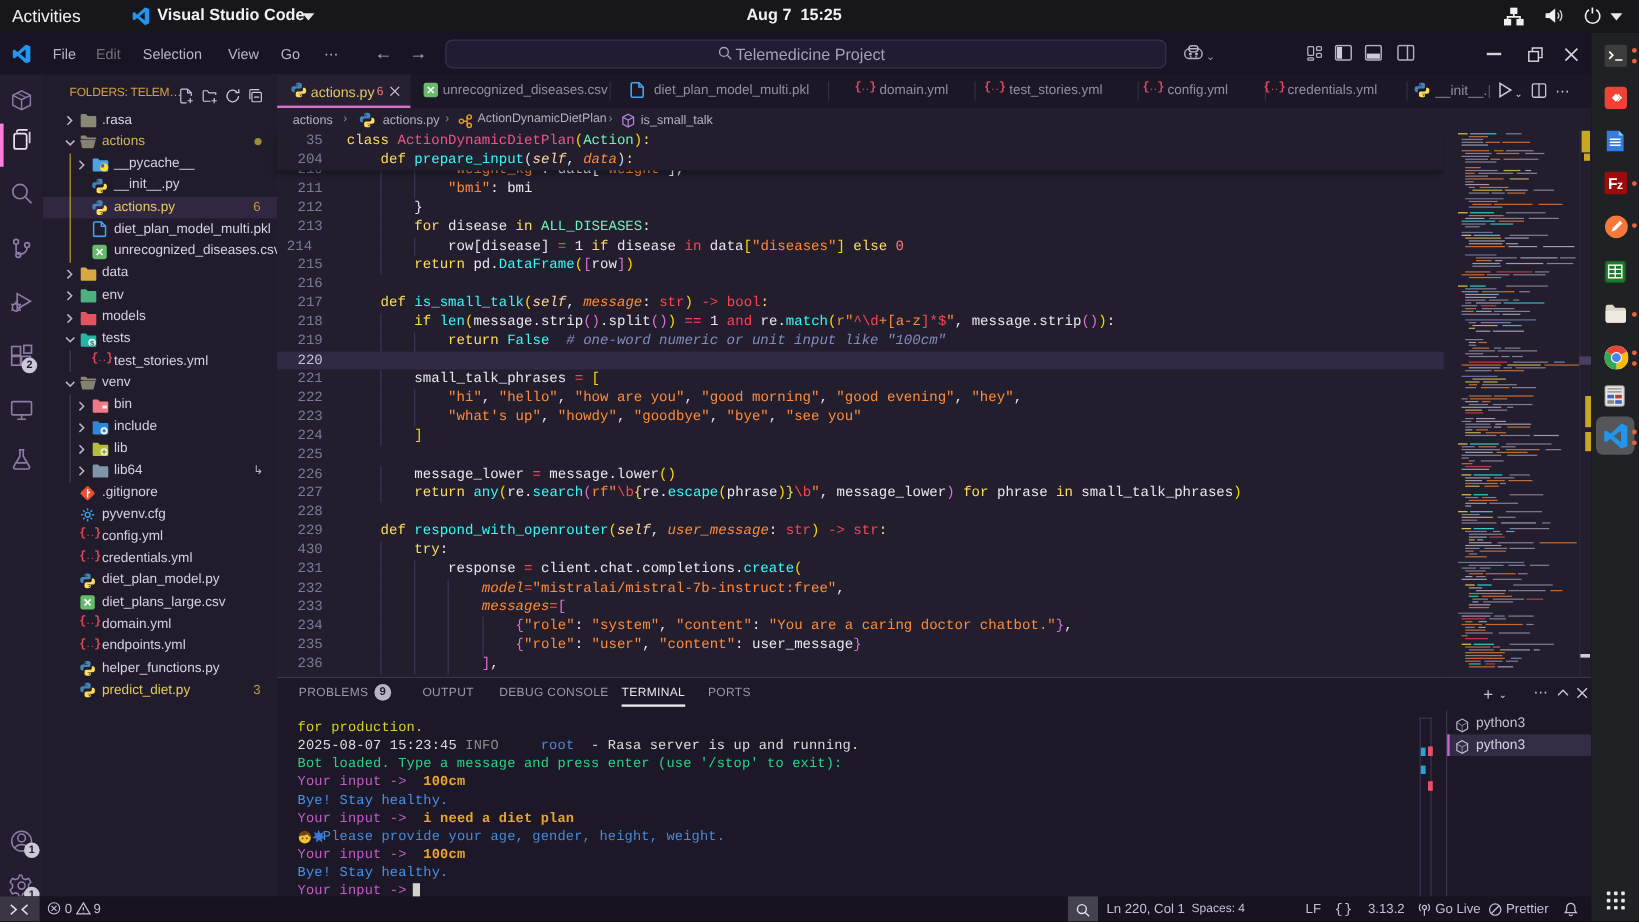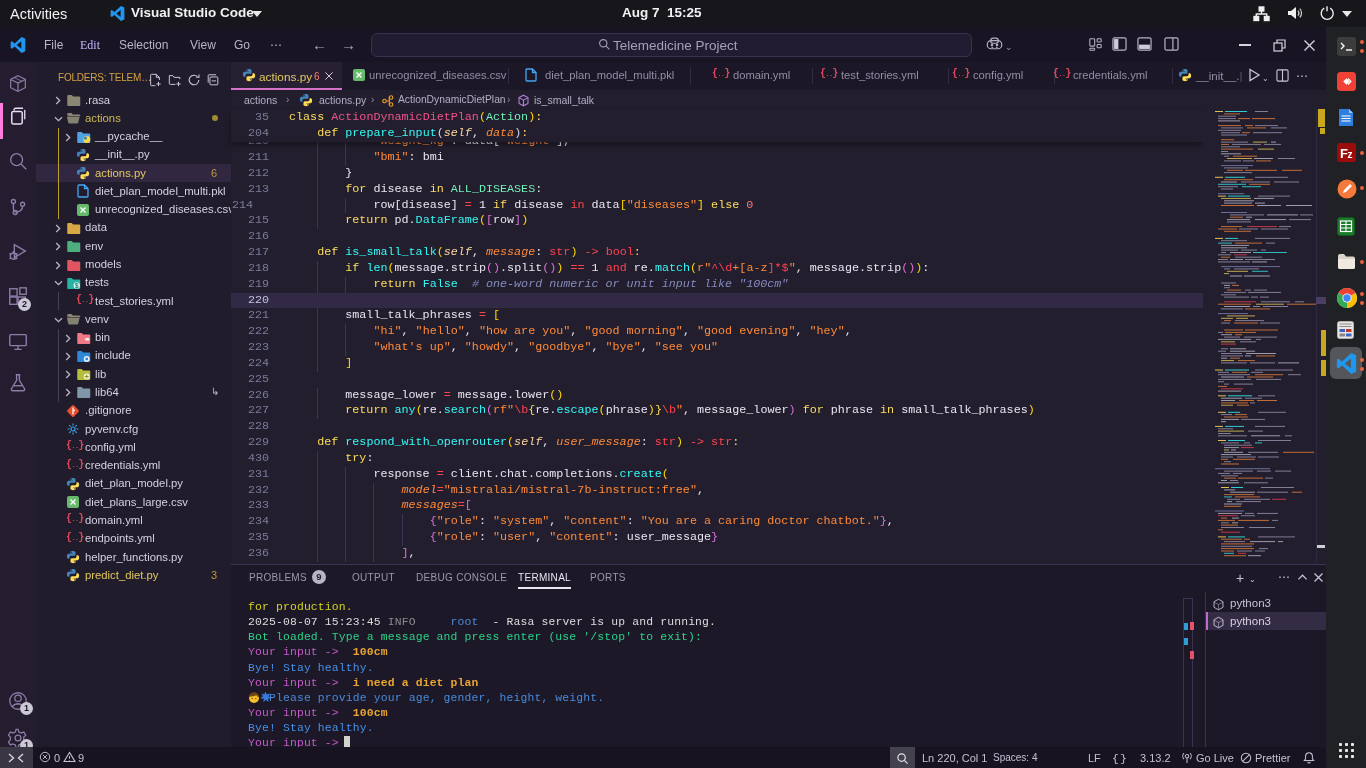--- a/index.html
+++ b/index.html
@@ -42,21 +42,21 @@
   </div>
 <div class="abs" style="left:1342px;top:11px;width:0;height:0;border-left:5px solid transparent;border-right:5px solid transparent;border-top:6px solid #e8e8e8;"></div>
 <div class="abs" style="left:0;top:27px;width:1326px;height:741px;background:#221e2e;"></div>
 <div class="abs" style="left:0;top:27px;width:1326px;height:35px;background:#191424;"></div>
 <div class="abs" style="left:10px;top:37px;">
     <svg width="16" height="16" viewBox="0 0 24 24">
       <path fill="#2196ee" d="M17.5 0L7 9.6 3 6.5 1 7.5v9L3 17.5l4-3.1L17.5 24l5.5-2.5v-19L17.5 0zM17 17.5l-7-5.5 7-5.5v11z"></path>
     </svg>
   </div>
 <div class="abs" style="left:44px;top:38px;color:#bab4c8;font-size:12px;">File</div>
-<div class="abs" style="left:80px;top:38px;color:#c4b5fd;font-size:12px;font-family:Liberation Serif, serif;">Edit</div>
+<div class="abs" style="left:80px;top:38px;color:#737373;font-size:12px;">Edit</div>
 <div class="abs" style="left:119px;top:38px;color:#bab4c8;font-size:12px;">Selection</div>
 <div class="abs" style="left:190px;top:38px;color:#bab4c8;font-size:12px;">View</div>
 <div class="abs" style="left:234px;top:38px;color:#bab4c8;font-size:12px;">Go</div>
 <div class="abs" style="left:270px;top:38px;color:#bab4c8;font-size:12px;">⋯</div>
 <div class="abs" style="left:312px;top:36px;color:#b2acc2;font-size:15px;">←</div>
 <div class="abs" style="left:341px;top:36px;color:#b2acc2;font-size:15px;">→</div>
 <div class="abs" style="left:371px;top:33px;width:601px;height:24px;background:#221c33;border:1px solid #393250;border-radius:6px;"></div>
 <div class="abs" style="left:598px;top:38px;">
     <svg width="13" height="13" viewBox="0 0 16 16" fill="none" stroke="#a79fba" stroke-width="1.4">
       <circle cx="6.5" cy="6.5" r="4.5"></circle>
@@ -549,21 +549,21 @@
 <div class="codeline" style="left:243px;top:150.0px;width:26px;text-align:right;color:#7d7a99;">211</div>
 <div class="codeline" style="left:289.0px;top:150.0px;"><span style="color:#e9e6f2;">&nbsp;&nbsp;&nbsp;&nbsp;&nbsp;&nbsp;&nbsp;&nbsp;&nbsp;&nbsp;&nbsp;&nbsp;</span><span style="color:#ff8b39;">"bmi"</span><span style="color:#e9e6f2;">:&nbsp;</span><span style="color:#e9e6f2;">bmi</span></div>
 <div class="abs" style="left:317.128px;top:165.84px;width:1px;height:15.84px;background:#3b3553;"></div>
 <div class="codeline" style="left:243px;top:165.84px;width:26px;text-align:right;color:#7d7a99;">212</div>
 <div class="codeline" style="left:289.0px;top:165.84px;"><span style="color:#e9e6f2;">&nbsp;&nbsp;&nbsp;&nbsp;&nbsp;&nbsp;&nbsp;&nbsp;}</span></div>
 <div class="abs" style="left:317.128px;top:181.68px;width:1px;height:15.84px;background:#3b3553;"></div>
 <div class="codeline" style="left:243px;top:181.68px;width:26px;text-align:right;color:#7d7a99;">213</div>
 <div class="codeline" style="left:289.0px;top:181.68px;"><span style="color:#e9e6f2;">&nbsp;&nbsp;&nbsp;&nbsp;&nbsp;&nbsp;&nbsp;&nbsp;</span><span style="color:#fede5d;">for</span><span style="color:#e9e6f2;">&nbsp;disease&nbsp;</span><span style="color:#fede5d;">in</span><span style="color:#e9e6f2;">&nbsp;</span><span style="color:#72f1b8;">ALL_DISEASES</span><span style="color:#e9e6f2;">:</span></div>
 <div class="abs" style="left:317.128px;top:197.51999999999998px;width:1px;height:15.84px;background:#3b3553;"></div>
 <div class="abs" style="left:345.256px;top:197.51999999999998px;width:1px;height:15.84px;background:#3b3553;"></div>
-<div class="codeline" style="left:227px;top:197.51999999999998px;width:26px;text-align:right;color:#7d7a99;">214</div>
+<div class="codeline" style="left:239px;top:197.51999999999998px;width:26px;text-align:left;color:#7d7a99;">214</div>
 <div class="codeline" style="left:289.0px;top:197.51999999999998px;"><span style="color:#e9e6f2;">&nbsp;&nbsp;&nbsp;&nbsp;&nbsp;&nbsp;&nbsp;&nbsp;&nbsp;&nbsp;&nbsp;&nbsp;row</span><span style="color:#e9e6f2;">[</span><span style="color:#e9e6f2;">disease</span><span style="color:#e9e6f2;">]&nbsp;</span><span style="color:#fe4450;">=</span><span style="color:#e9e6f2;">&nbsp;1&nbsp;</span><span style="color:#fede5d;">if</span><span style="color:#e9e6f2;">&nbsp;disease&nbsp;</span><span style="color:#fe4450;">in</span><span style="color:#e9e6f2;">&nbsp;data</span><span style="color:#ffd700;">[</span><span style="color:#ff8b39;">"diseases"</span><span style="color:#ffd700;">]</span><span style="color:#e9e6f2;">&nbsp;</span><span style="color:#fede5d;">else</span><span style="color:#e9e6f2;">&nbsp;</span><span style="color:#f97e72;">0</span></div>
 <div class="abs" style="left:317.128px;top:213.36px;width:1px;height:15.84px;background:#3b3553;"></div>
 <div class="codeline" style="left:243px;top:213.36px;width:26px;text-align:right;color:#7d7a99;">215</div>
 <div class="codeline" style="left:289.0px;top:213.36px;"><span style="color:#e9e6f2;">&nbsp;&nbsp;&nbsp;&nbsp;&nbsp;&nbsp;&nbsp;&nbsp;</span><span style="color:#fede5d;">return</span><span style="color:#e9e6f2;">&nbsp;pd.</span><span style="color:#36f9f6;">DataFrame</span><span style="color:#ffd700;">(</span><span style="color:#da70d6;">[</span><span style="color:#e9e6f2;">row</span><span style="color:#da70d6;">]</span><span style="color:#ffd700;">)</span></div>
 <div class="codeline" style="left:243px;top:229.2px;width:26px;text-align:right;color:#7d7a99;">216</div>
 <div class="codeline" style="left:289.0px;top:229.2px;"></div>
 <div class="codeline" style="left:243px;top:245.04px;width:26px;text-align:right;color:#7d7a99;">217</div>
 <div class="codeline" style="left:289.0px;top:245.04px;"><span style="color:#e9e6f2;">&nbsp;&nbsp;&nbsp;&nbsp;</span><span style="color:#fede5d;">def</span><span style="color:#e9e6f2;">&nbsp;</span><span style="color:#36f9f6;">is_small_talk</span><span style="color:#ffd700;">(</span><span style="color:#ffd7a3;font-style:italic;">self</span><span style="color:#e9e6f2;">,&nbsp;</span><span style="color:#ff8b39;font-style:italic;">message</span><span style="color:#e9e6f2;">:&nbsp;</span><span style="color:#fe4450;">str</span><span style="color:#ffd700;">)</span><span style="color:#e9e6f2;">&nbsp;</span><span style="color:#fe4450;">-&gt;</span><span style="color:#e9e6f2;">&nbsp;</span><span style="color:#fe4450;">bool</span><span style="color:#fede5d;">:</span></div>
 <div class="abs" style="left:317.128px;top:260.88px;width:1px;height:15.84px;background:#3b3553;"></div>
 <div class="codeline" style="left:243px;top:260.88px;width:26px;text-align:right;color:#7d7a99;">218</div>

